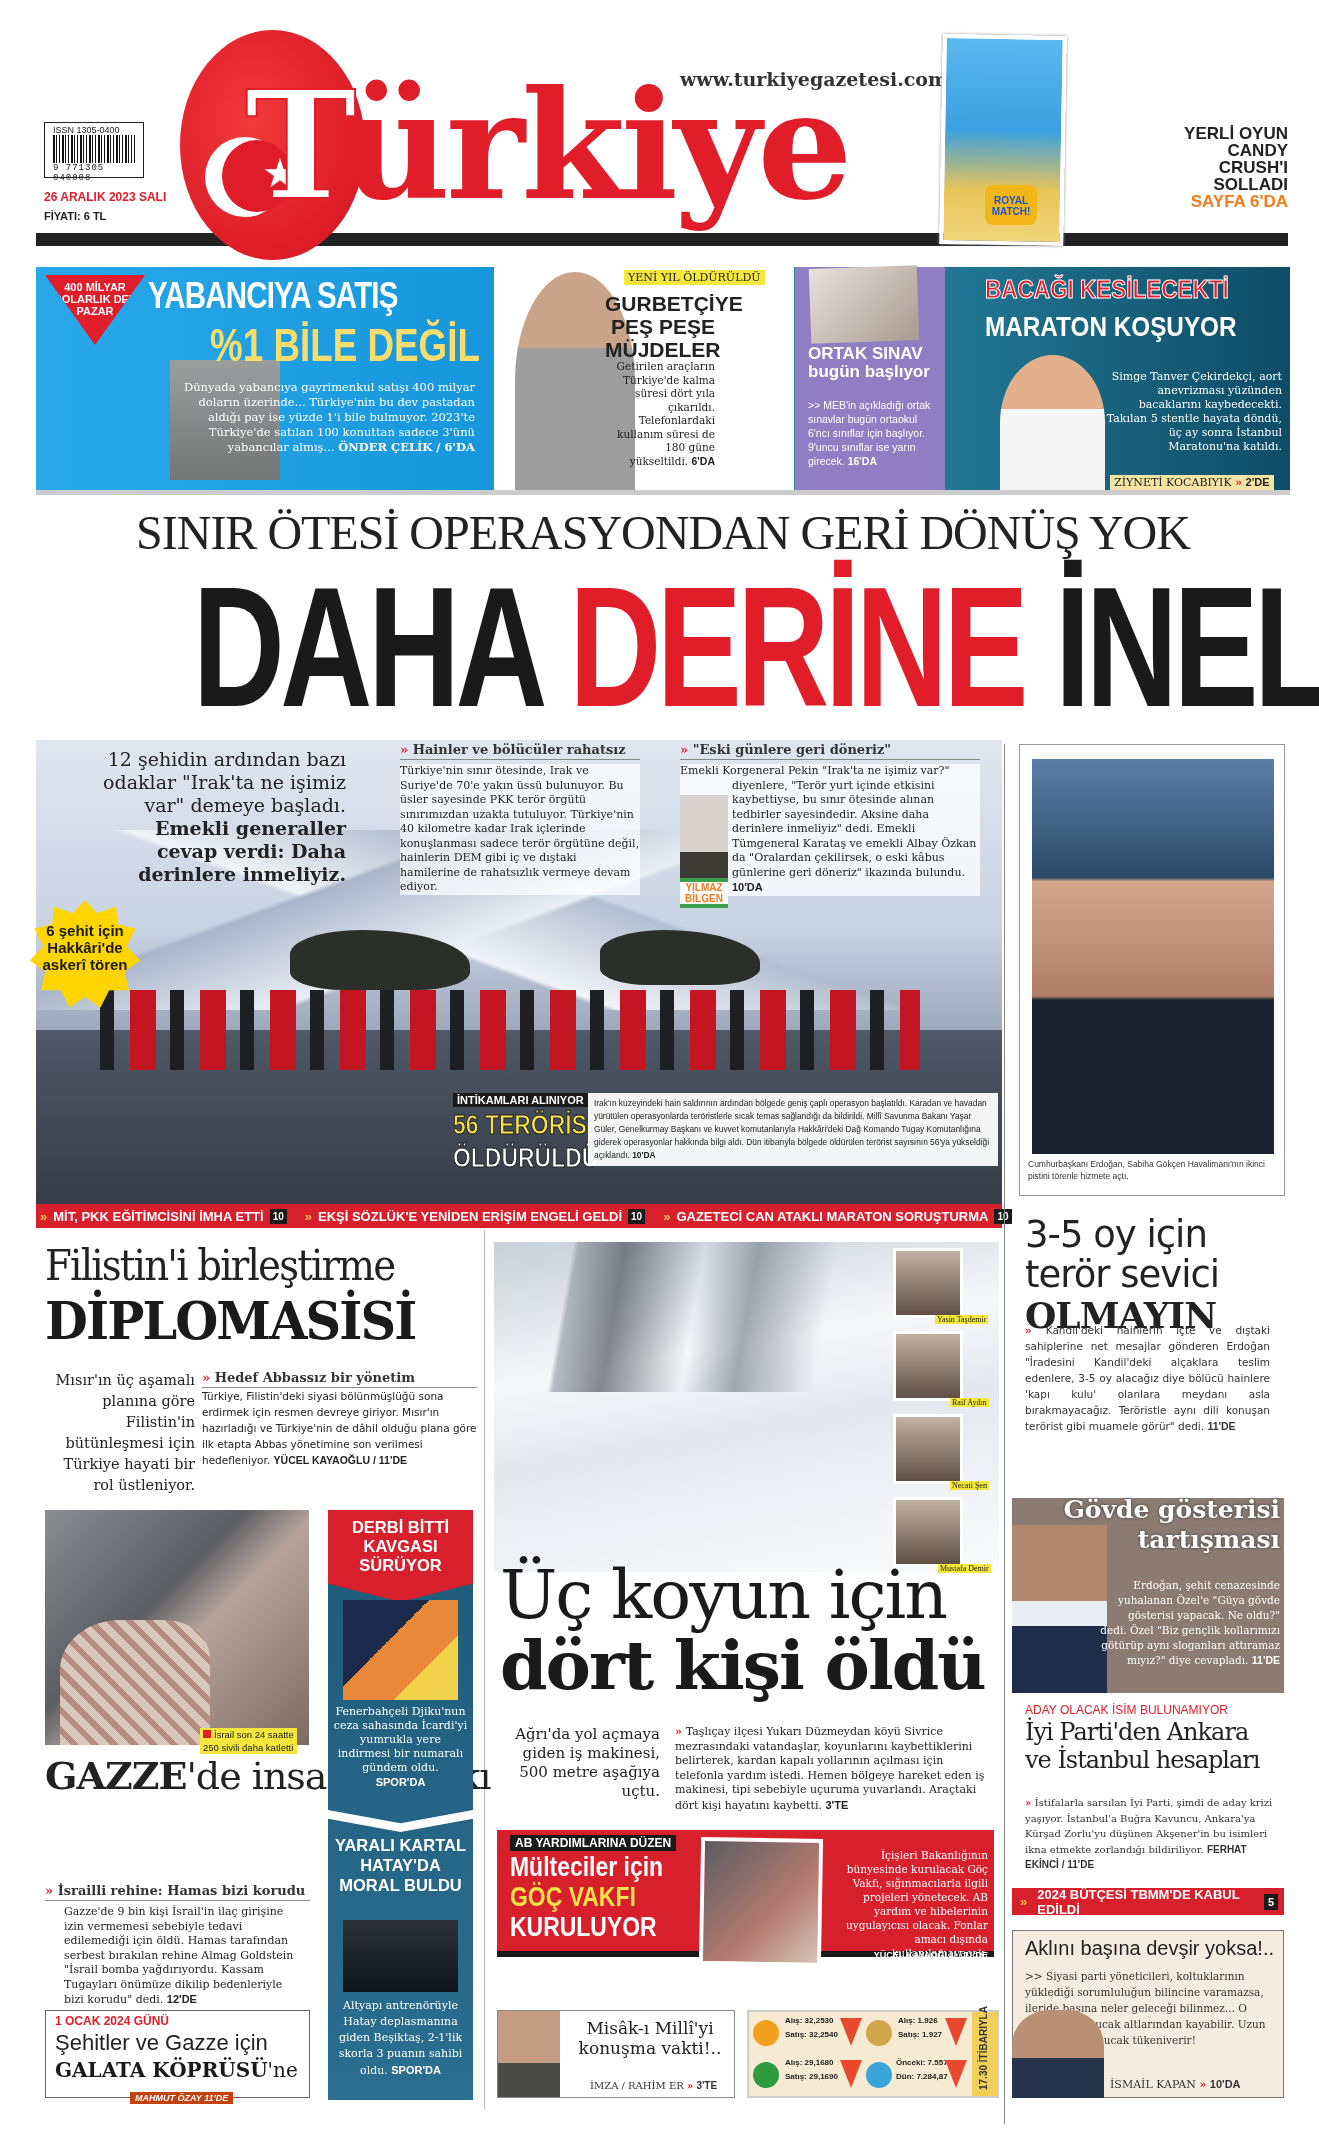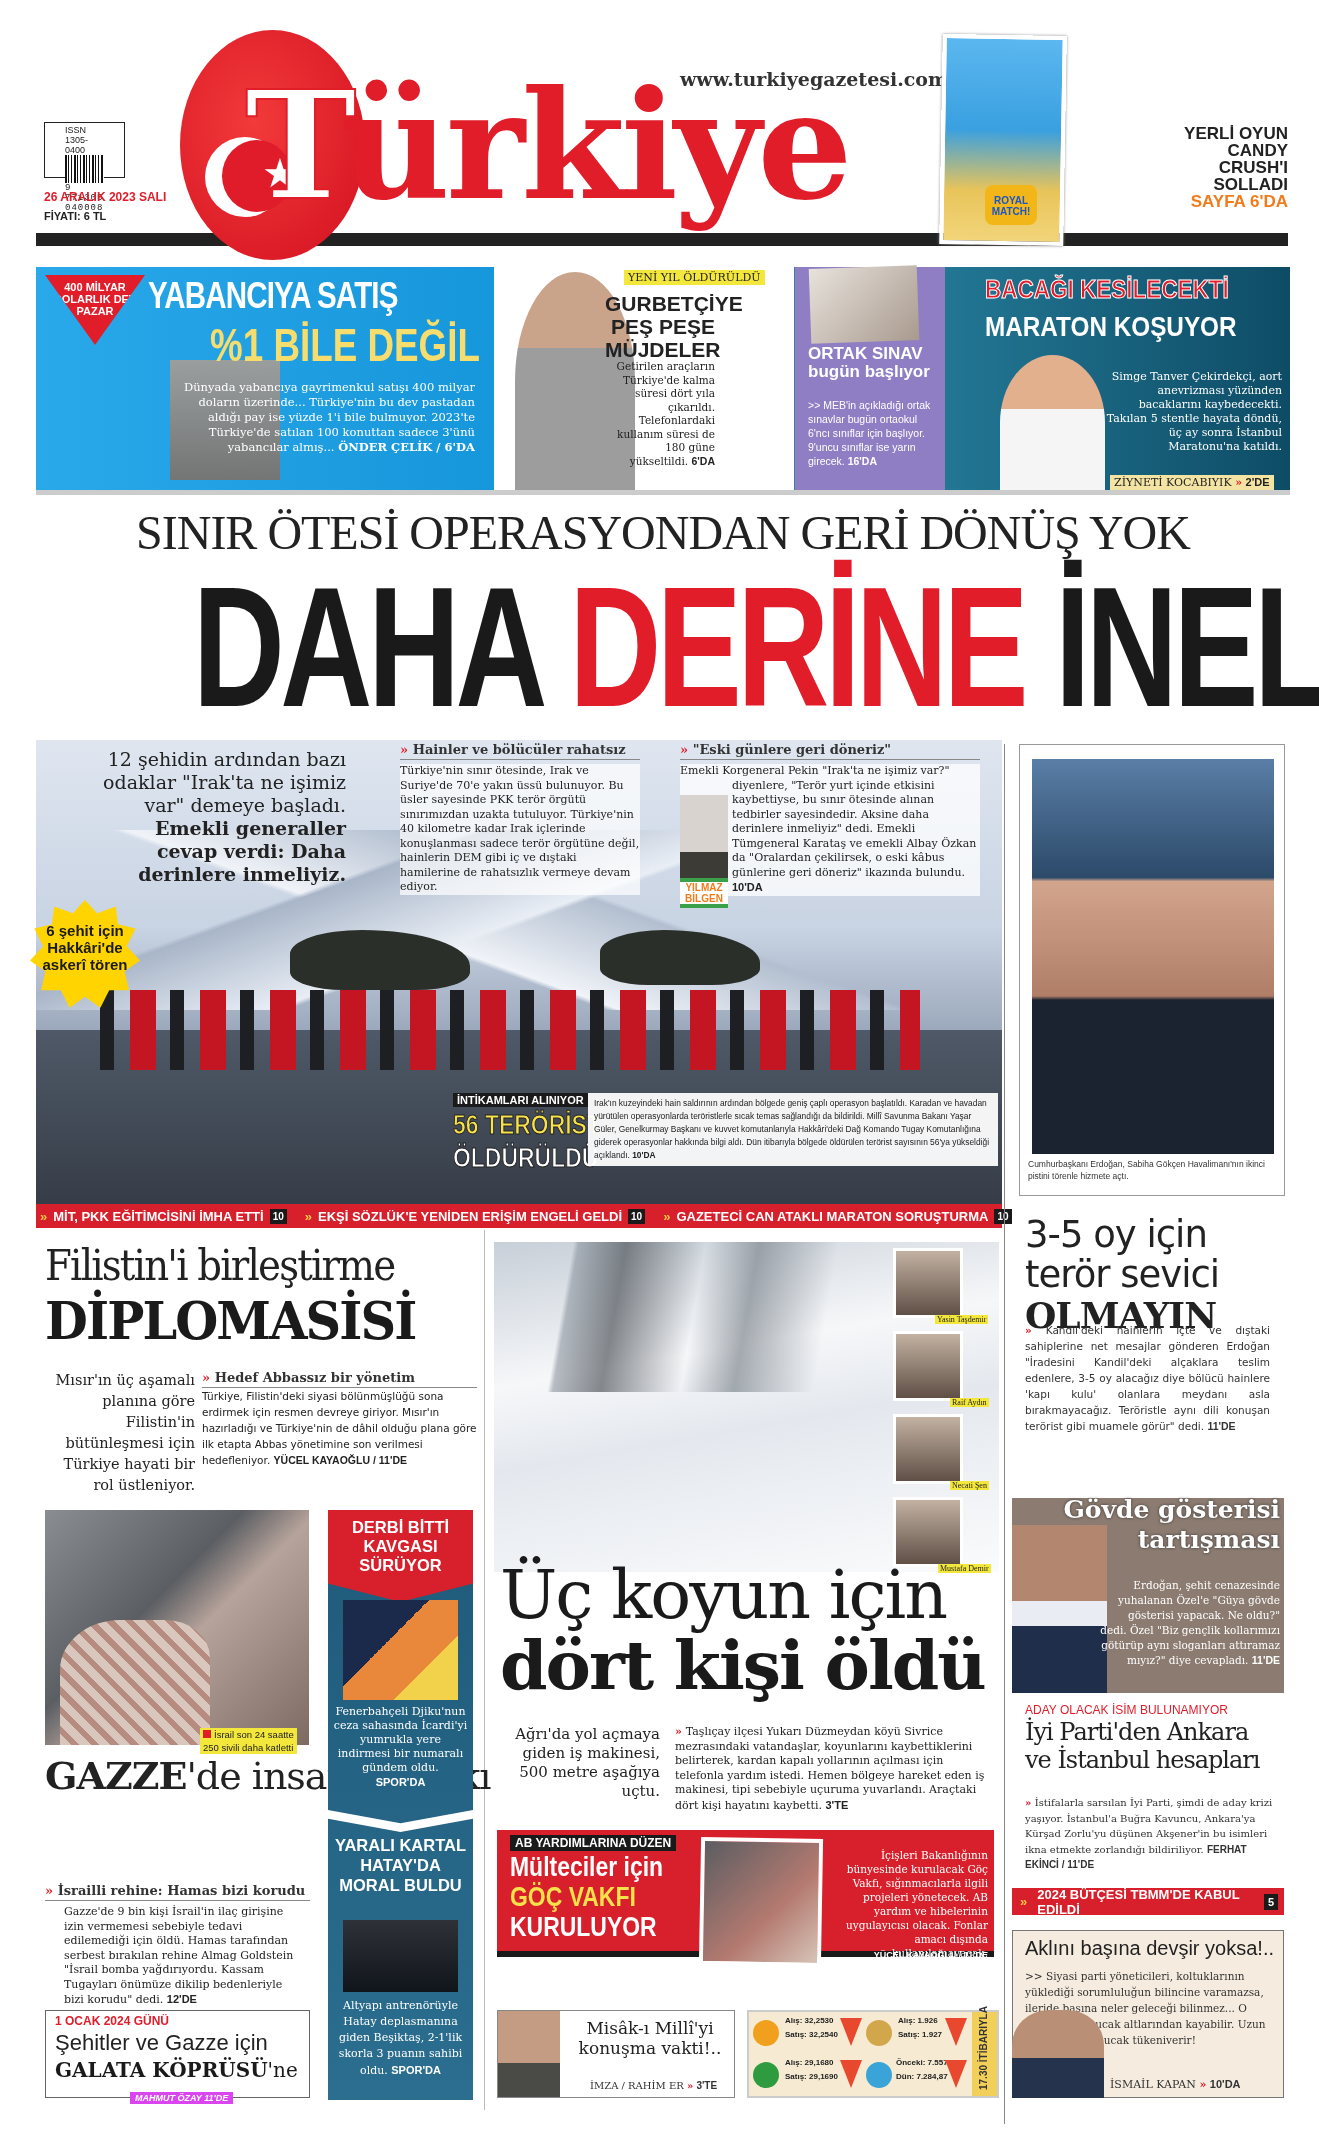--- a/index.html
+++ b/index.html
@@ -2,21 +2,21 @@
 <html><head>
 <meta charset="utf-8">
 <style>
 *{box-sizing:border-box;margin:0;padding:0}
 body{width:1319px;height:2130px;background:#fff;font-family:"DejaVu Serif",serif;color:#222;position:relative;overflow:hidden}
 .abs{position:absolute}
 .sans{font-family:"Liberation Sans",sans-serif}
 .arrow{color:#e11d2a;font-weight:bold}
 
 
-#barcode{left:44px;top:122px;width:81px;height:56px;border:1px solid #222;background:#fff;padding:2px 20px}
+#barcode{left:44px;top:122px;width:100px;height:56px;border:1px solid #222;background:#fff;padding:2px 8px}
 #barcode .isbn{font-size:9px;font-family:"Liberation Sans",sans-serif}
 #barcode .bars{height:28px;background:repeating-linear-gradient(90deg,#111 0 2px,#fff 2px 3px,#111 3px 4px,#fff 4px 6px,#111 6px 7px,#fff 7px 9px)}
 #barcode .num{font-size:9px;font-family:"Liberation Mono",monospace;letter-spacing:1px}
 #date{left:44px;top:190px;font-size:12px;font-weight:bold;color:#e11d2a;font-family:"Liberation Sans",sans-serif}
 #price{left:44px;top:210px;font-size:11px;font-weight:bold;font-family:"Liberation Sans",sans-serif}
 #mast-rule{left:36px;top:233px;width:1252px;height:13px;background:#222}
 #flag{left:180px;top:30px;width:185px;height:230px;border-radius:50%;background:radial-gradient(ellipse at 40% 40%,#f23a3a,#d31020);}
 #crescent{left:205px;top:137px;width:80px;height:80px;border-radius:50%;background:#fff}
 #crescent-cut{left:222px;top:140px;width:70px;height:72px;border-radius:50%;background:#e01c2a}
 #star{left:262px;top:150px;font-size:40px;color:#fff}
@@ -108,21 +108,21 @@
 #gaz-h b{font-weight:bold}
 #gaz-sub{left:45px;top:1883px;width:265px}
 #gaz-body{left:64px;top:1905px;width:240px}
 
 
 #gal-box{left:45px;top:2010px;width:265px;height:88px;border:1px solid #666}
 #gal-k{left:55px;top:2014px;font-family:"Liberation Sans",sans-serif;font-weight:bold;font-size:12px;color:#e11d2a}
 #gal-h1{left:55px;top:2030px;font-family:"Liberation Sans",sans-serif;font-size:22px;color:#222}
 #gal-h2{left:55px;top:2058px;font-family:"DejaVu Serif",serif;font-weight:bold;font-size:20px;color:#1a1a1a}
 #gal-h2 span{font-weight:normal}
-#gal-by{left:130px;top:2092px;background:#d946ef;color:#fff;font-family:"Liberation Sans",sans-serif;font-weight:bold;font-style:italic;font-size:9px;padding:1px 5px}
+#gal-by{left:130px;top:2092px;background:#c2410c;color:#fff;font-family:"Liberation Sans",sans-serif;font-weight:bold;font-style:italic;font-size:9px;padding:1px 5px}
 
 
 #sp-col{left:328px;top:1510px;width:145px;height:590px;background:linear-gradient(#1f5a7a,#2b6e8f)}
 #sp-top{left:328px;top:1510px;width:145px;height:92px;background:#d7202b;clip-path:polygon(0 0,100% 0,100% 80%,50% 100%,0 80%)}
 #sp-h1{left:328px;top:1518px;width:145px;text-align:center;font-family:"Liberation Sans",sans-serif;font-weight:bold;font-size:16.5px;line-height:19px;color:#fff}
 #sp-img1{left:343px;top:1600px;width:115px;height:100px;background:linear-gradient(135deg,#1b2a4a 0 40%,#e9873a 40% 70%,#f2d24b 70%)}
 #sp-b1{left:333px;top:1705px;width:135px;text-align:center;font-family:"DejaVu Serif",serif;font-size:11px;line-height:14px;color:#fff}
 #sp-sep{left:328px;top:1810px;width:145px;height:22px;background:#fff;clip-path:polygon(0 0,50% 60%,100% 0,100% 40%,50% 100%,0 40%)}
 #sp-h2{left:328px;top:1835px;width:145px;text-align:center;font-family:"Liberation Sans",sans-serif;font-weight:bold;font-size:16.5px;line-height:20px;color:#fff}
 #sp-img2{left:343px;top:1920px;width:115px;height:72px;background:linear-gradient(#2e3238,#10151b)}

